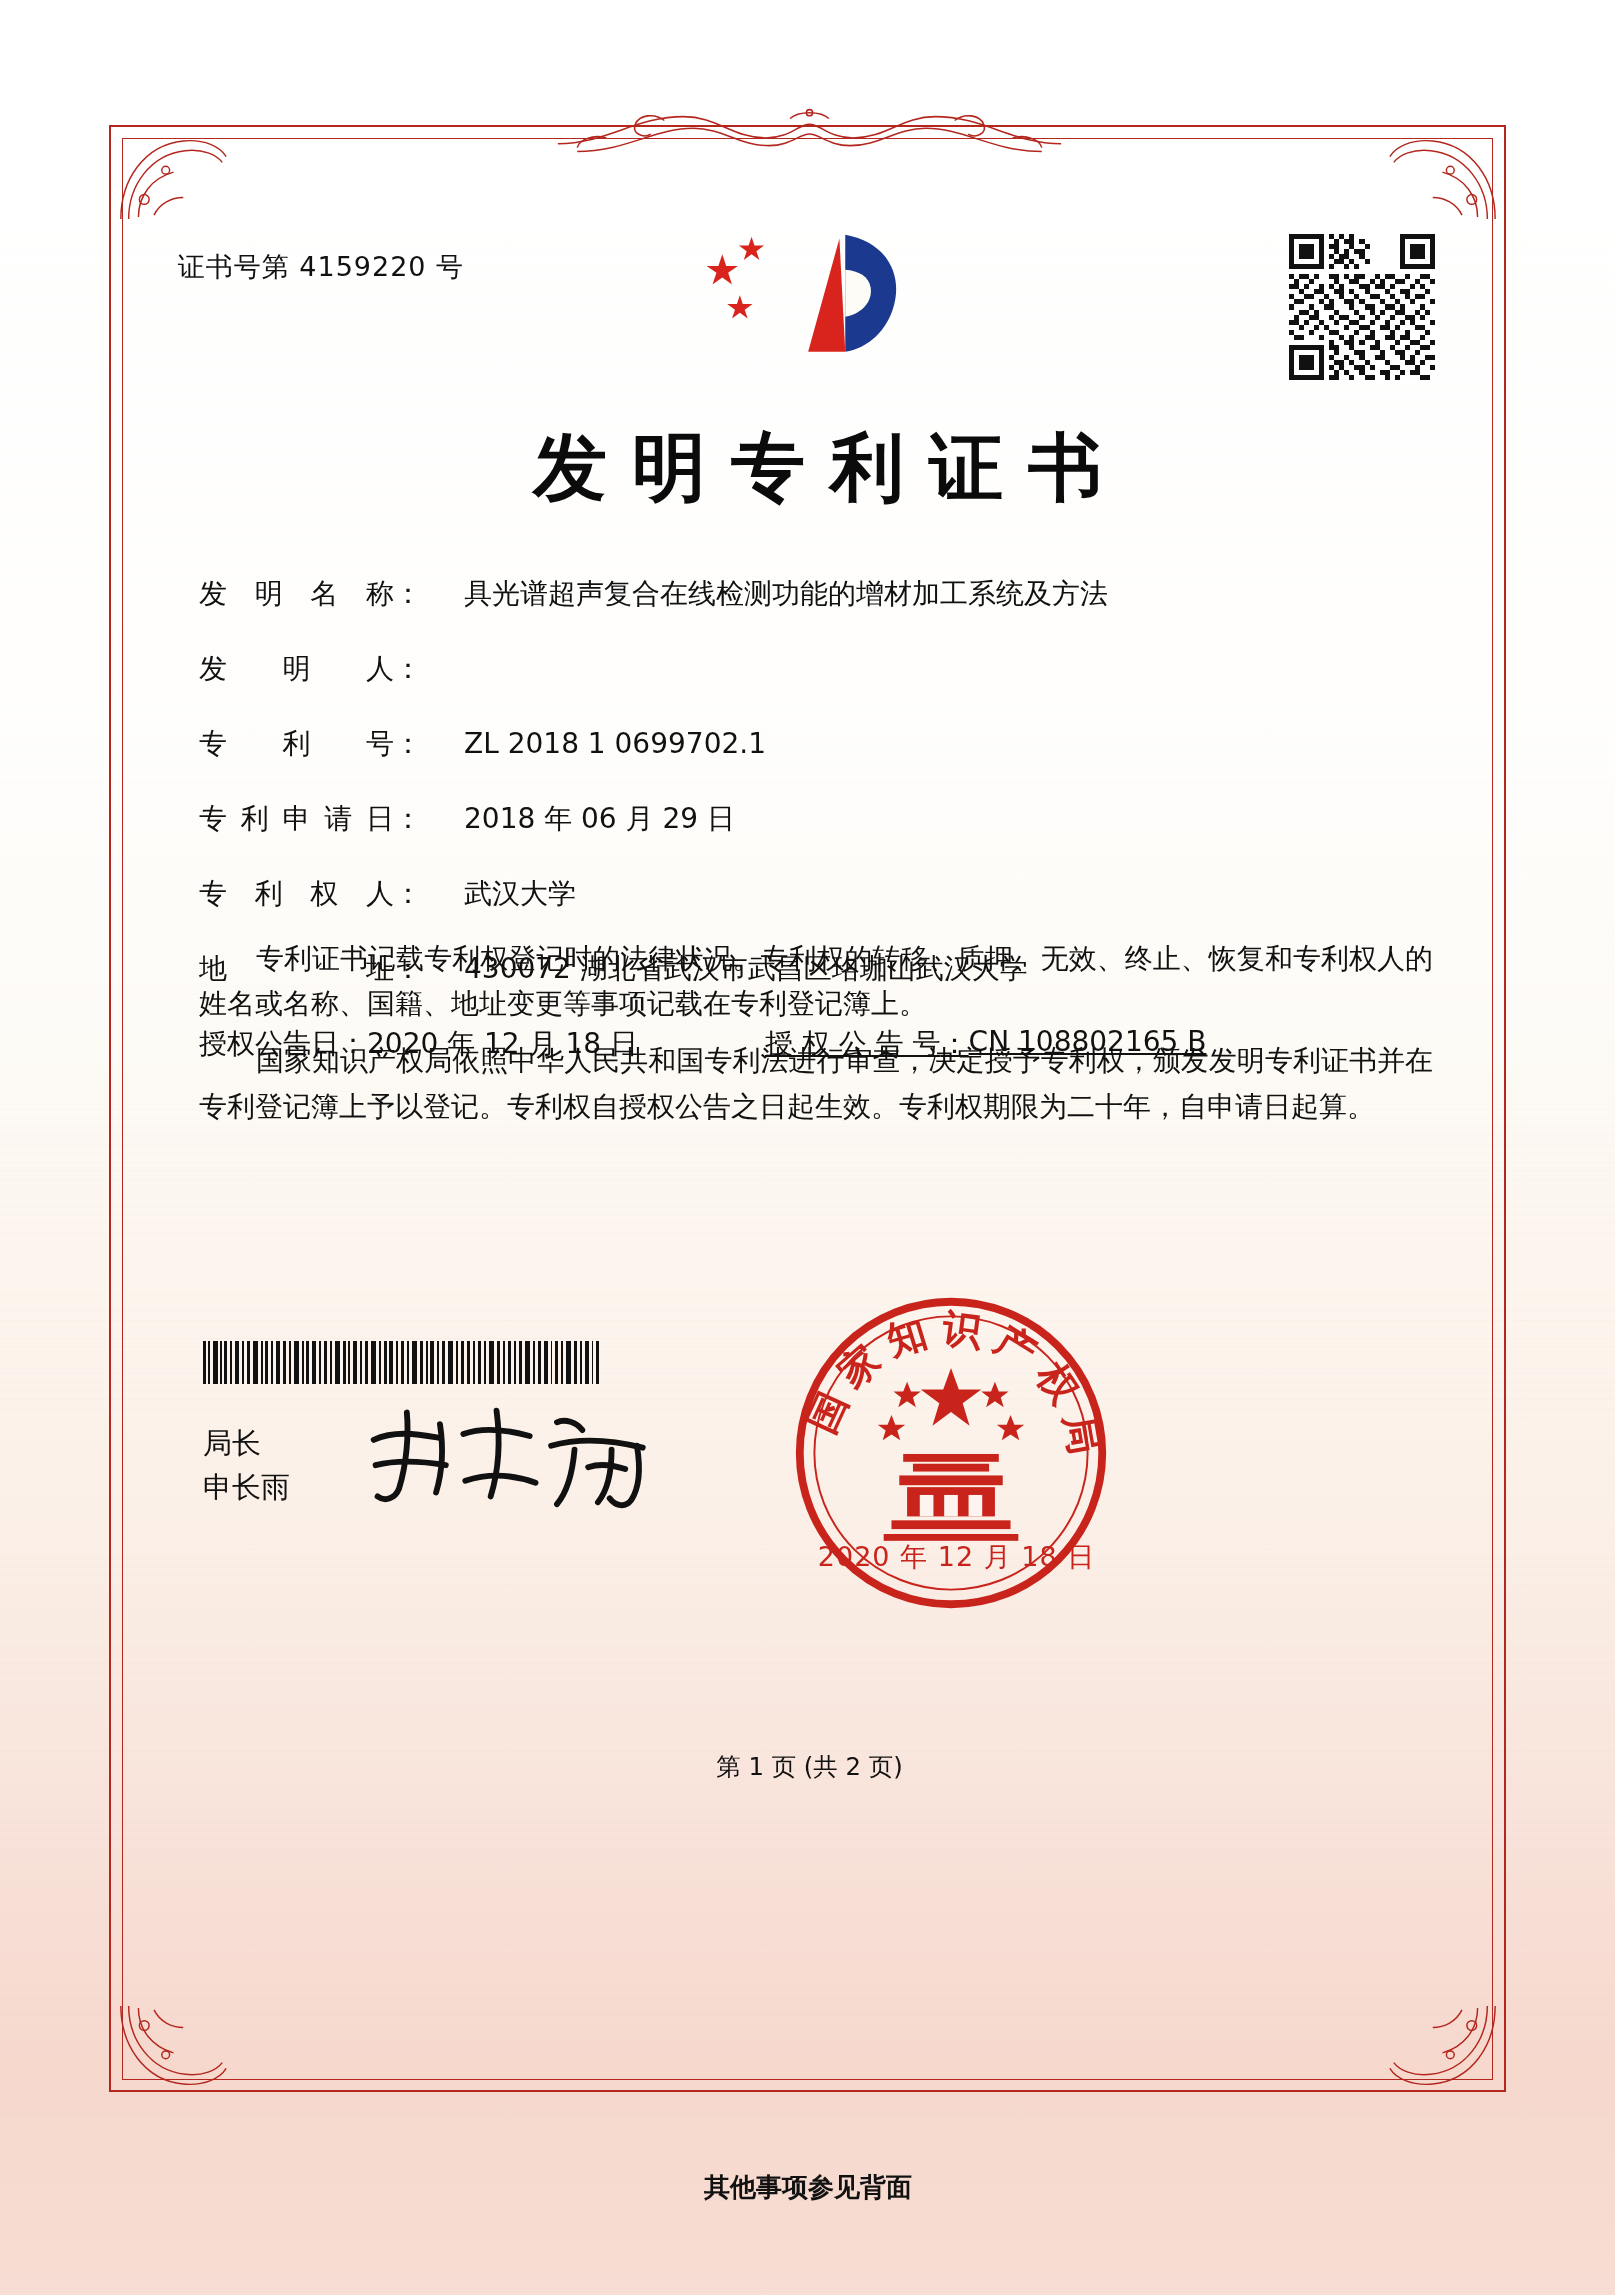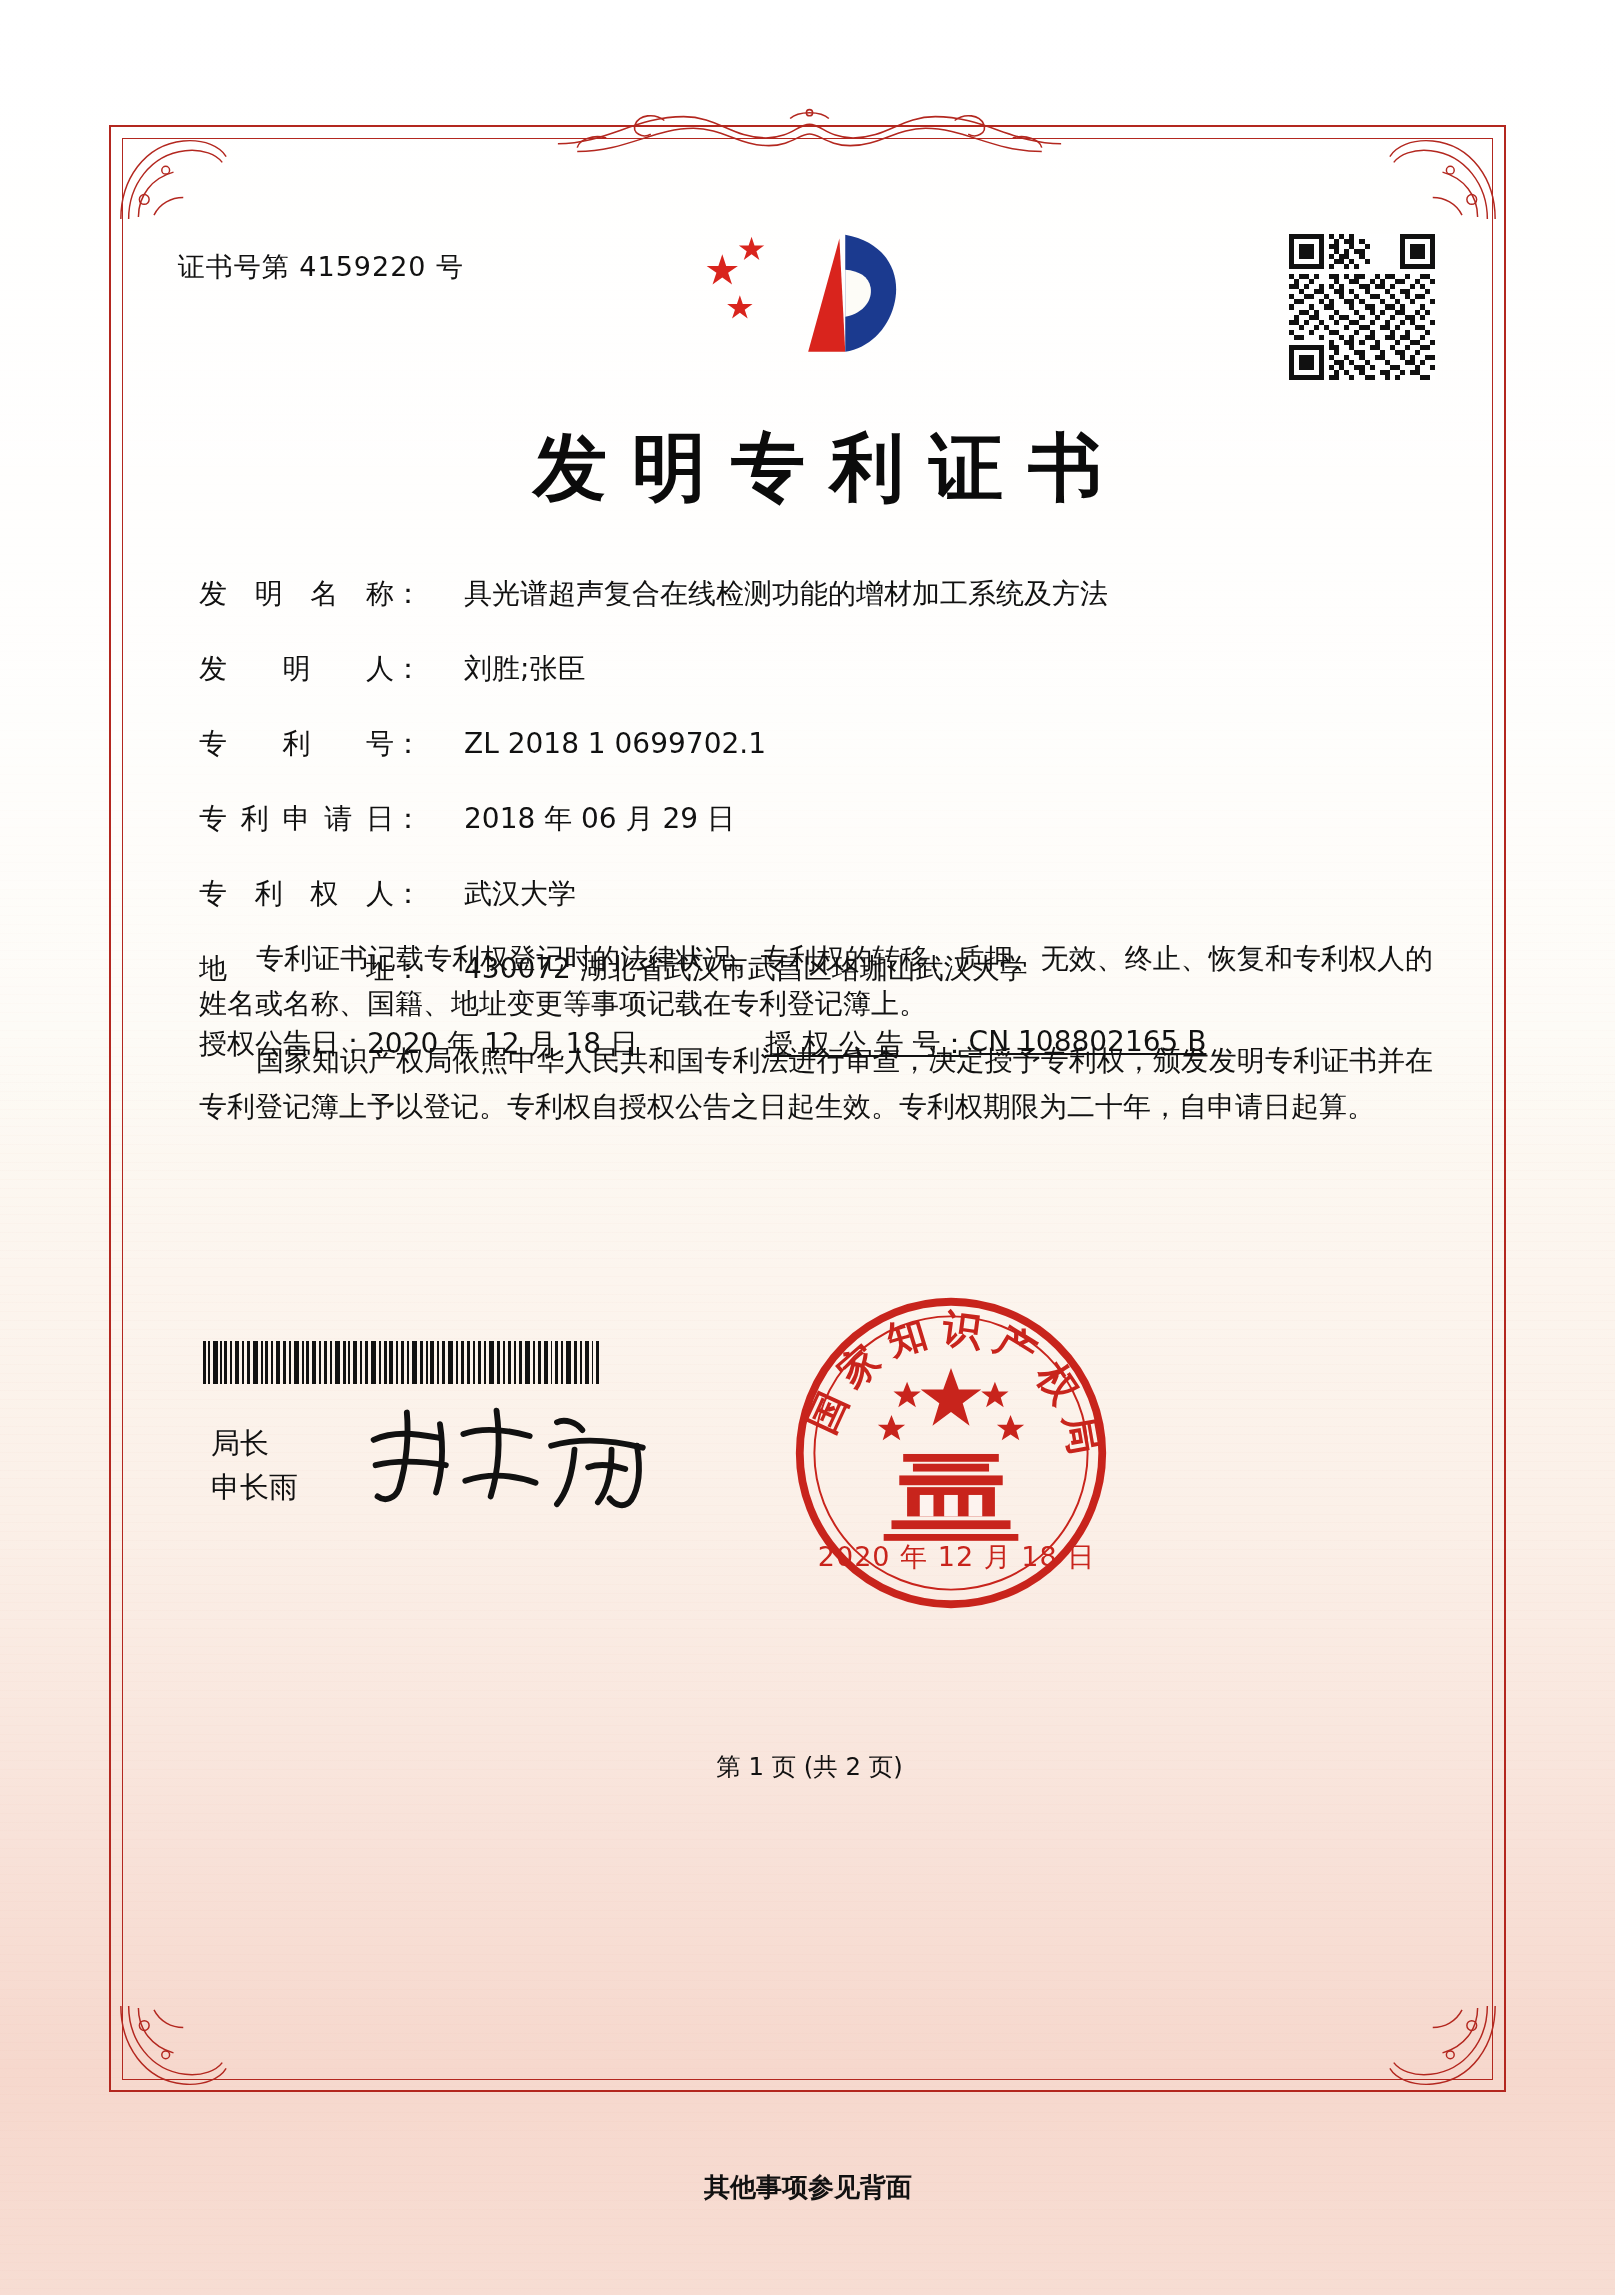--- a/index.html
+++ b/index.html
@@ -203,21 +203,20 @@
   .barcode svg { width: 100%; height: 100%; display: block; }
 
   
   .sign-block {
     position: absolute;
     left: 37px; top: 1227px;
     font-size: 29px;
     color: #111;
     line-height: 1.5;
     font-family: "DejaVu Sans", "Liberation Sans", sans-serif;
-    margin-left: 8px;
   }
   .signature {
     position: absolute;
     left: 190px; top: 1200px;
     width: 322px; height: 117px;
     color: #111;
   }
   .signature svg { width: 100%; height: 100%; display: block; }
 
   
@@ -566,21 +565,20 @@
         <span class="val">具光谱超声复合在线检测功能的增材加工系统及方法</span>
       </div>
 
       <div class="field">
         <span class="lbl">
             <span>发</span>
             <span>明</span>
             <span>人</span>
           </span>
         <span class="colon">：</span>
-        <span class="val">刘胜;张臣</span>
       </div>
 
       <div class="field">
         <span class="lbl">
             <span>专</span>
             <span>利</span>
             <span>号</span>
           </span>
         <span class="colon">：</span>
         <span class="val">ZL 2018 1 0699702.1</span>

